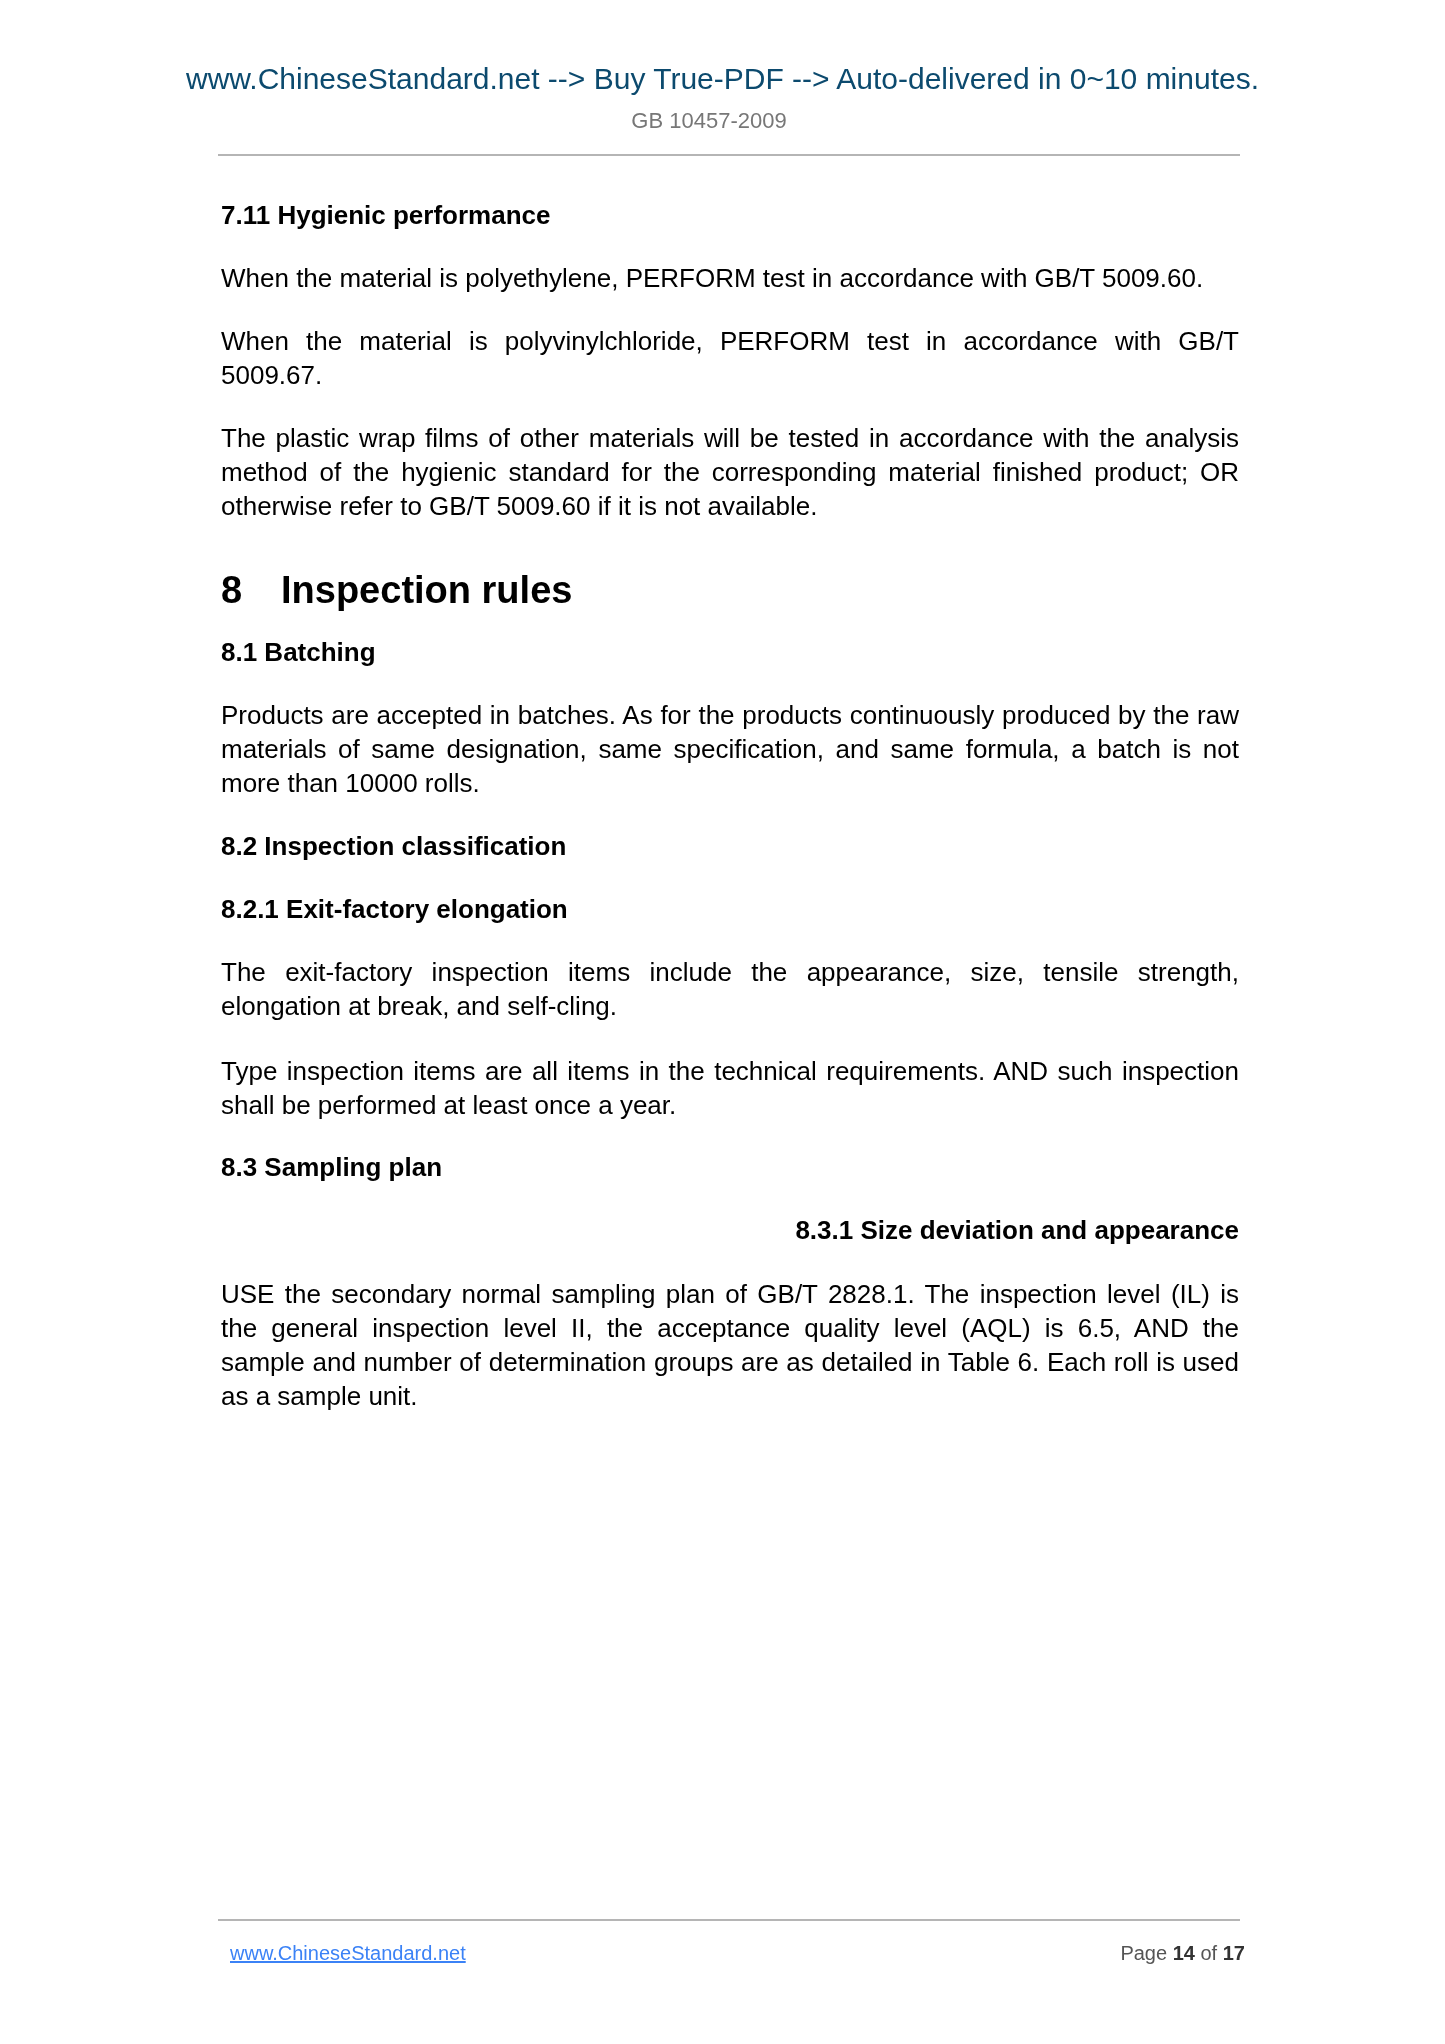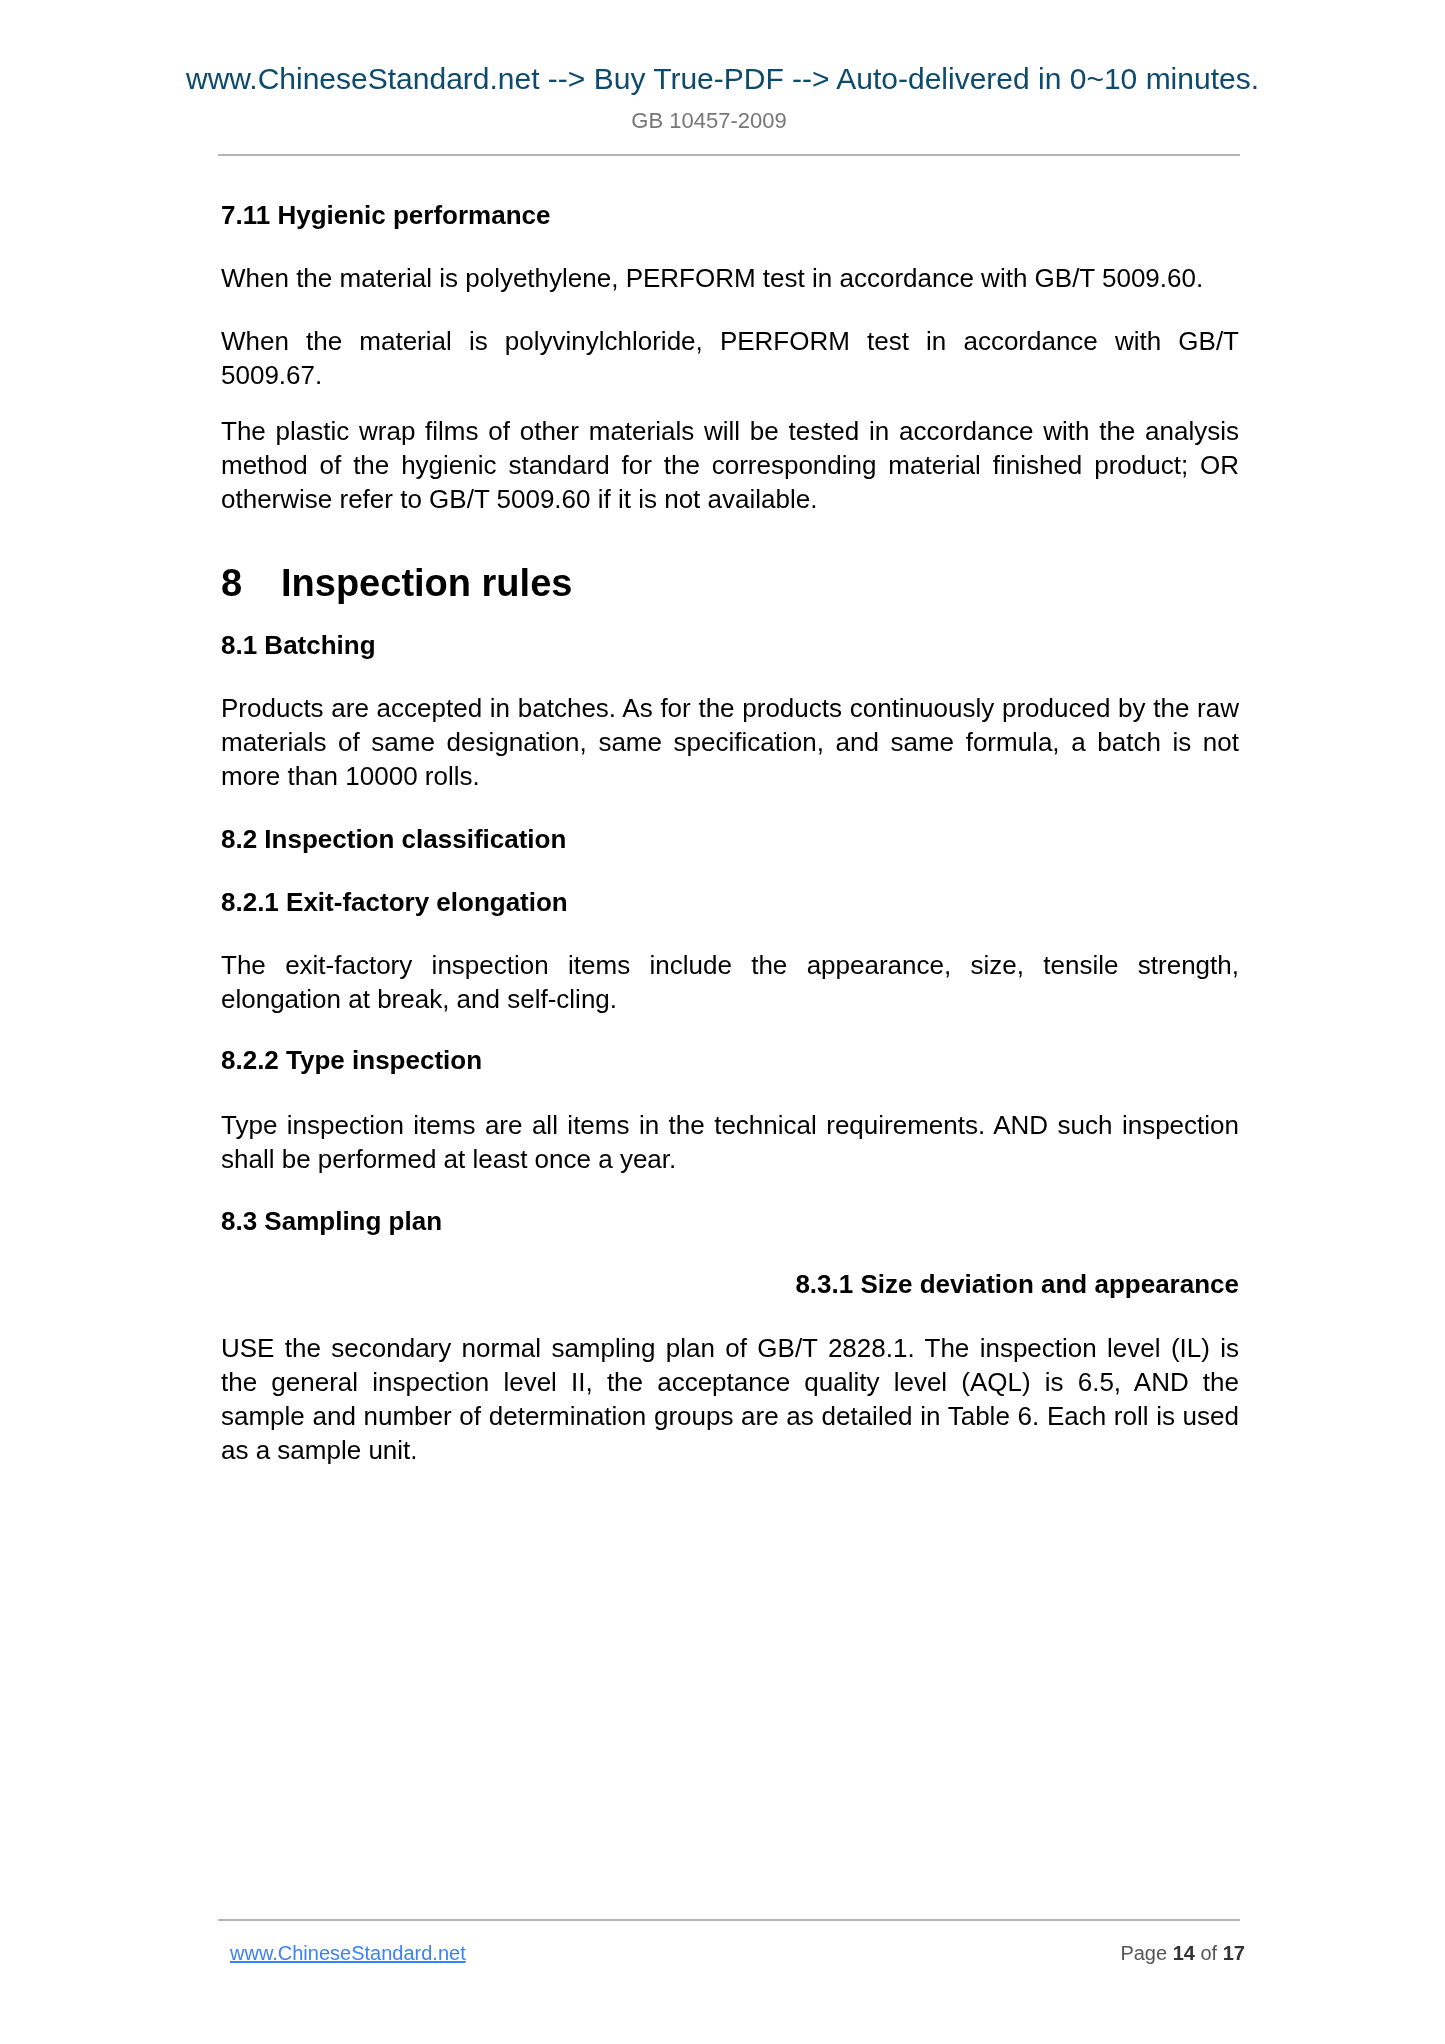--- a/index.html
+++ b/index.html
@@ -22,32 +22,31 @@
 <body>
 
 <div class="abs hdr1">www.ChineseStandard.net --&gt; Buy True-PDF --&gt; Auto-delivered in 0~10 minutes.</div>
 <div class="abs hdr2">GB 10457-2009</div>
 <div class="abs rule" style="top:154px;"></div>
 
 <div class="abs content">
   <p class="h3">7.11 Hygienic performance</p>
   <p class="p" style="margin-top:29px;">When the material is polyethylene, PERFORM test in accordance with GB/T 5009.60.</p>
   <p class="p" style="margin-top:29px;">When the material is polyvinylchloride, PERFORM test in accordance with GB/T 5009.67.</p>
-  <p class="p" style="margin-top:22px;">The plastic wrap films of other materials will be tested in accordance with the analysis method of the hygienic standard for the corresponding material finished product; OR otherwise refer to GB/T 5009.60 if it is not available.</p>
+  <p class="p" style="margin-top:29px;">The plastic wrap films of other materials will be tested in accordance with the analysis method of the hygienic standard for the corresponding material finished product; OR otherwise refer to GB/T 5009.60 if it is not available.</p>
 
   <p class="h1" style="margin-top:44px;"><span class="num">8</span><span>Inspection rules</span></p>
 
   <p class="h3" style="margin-top:22px;">8.1 Batching</p>
   <p class="p" style="margin-top:29px;">Products are accepted in batches. As for the products continuously produced by the raw materials of same designation, same specification, and same formula, a batch is not more than 10000 rolls.</p>
 
   <p class="h3" style="margin-top:29px;">8.2 Inspection classification</p>
   <p class="h3" style="margin-top:29px;">8.2.1 Exit-factory elongation</p>
   <p class="p" style="margin-top:29px;">The exit-factory inspection items include the appearance, size, tensile strength, elongation at break, and self-cling.</p>
 
-  <p class="h3" style="margin-top:27px;">8.2.2 Type inspection</p>
   <p class="p" style="margin-top:31px;">Type inspection items are all items in the technical requirements. AND such inspection shall be performed at least once a year.</p>
 
   <p class="h3" style="margin-top:28px;">8.3 Sampling plan</p>
   <p class="h3" style="margin-top:29px;text-align:right;">8.3.1 Size deviation and appearance</p>
   <p class="p" style="margin-top:30px;">USE the secondary normal sampling plan of GB/T 2828.1. The inspection level (IL) is the general inspection level II, the acceptance quality level (AQL) is 6.5, AND the sample and number of determination groups are as detailed in Table 6. Each roll is used as a sample unit.</p>
 </div>
 
 <div class="abs rule" style="top:1919px;"></div>
 <a class="abs ftr-left">www.ChineseStandard.net</a>
 <div class="abs ftr-right"><span>Page</span> <b>14</b> <span>of</span> <b>17</b></div>

